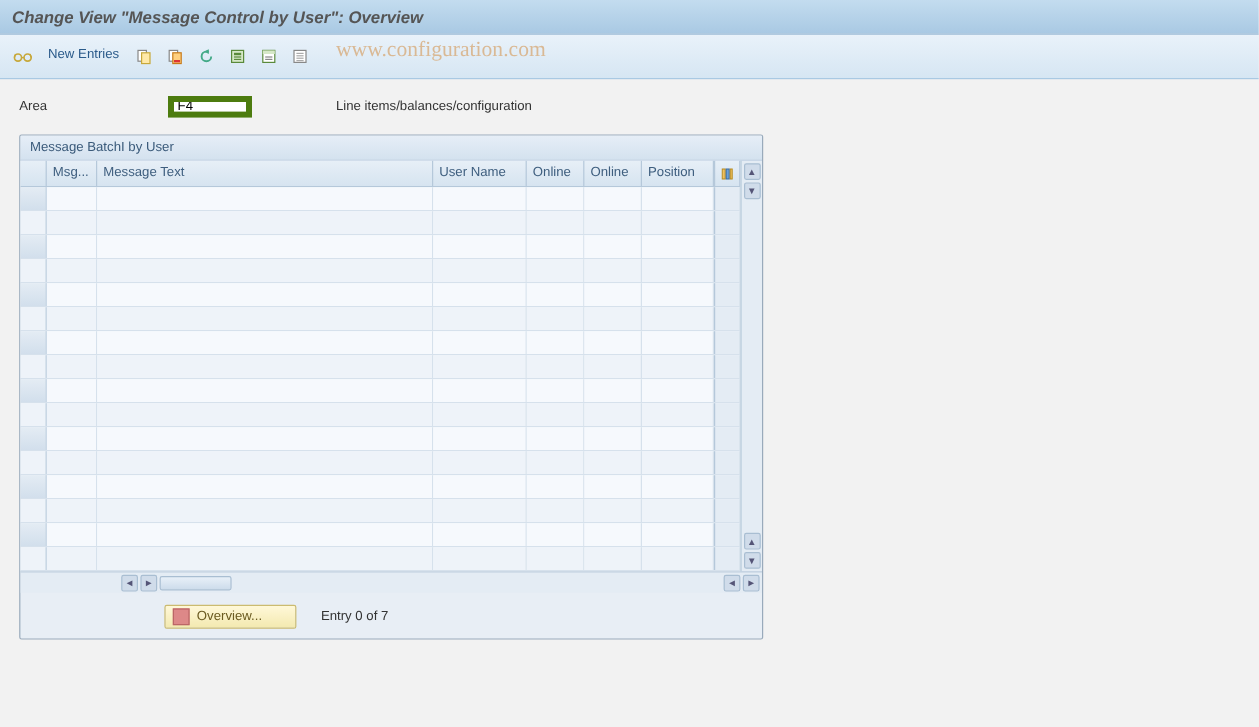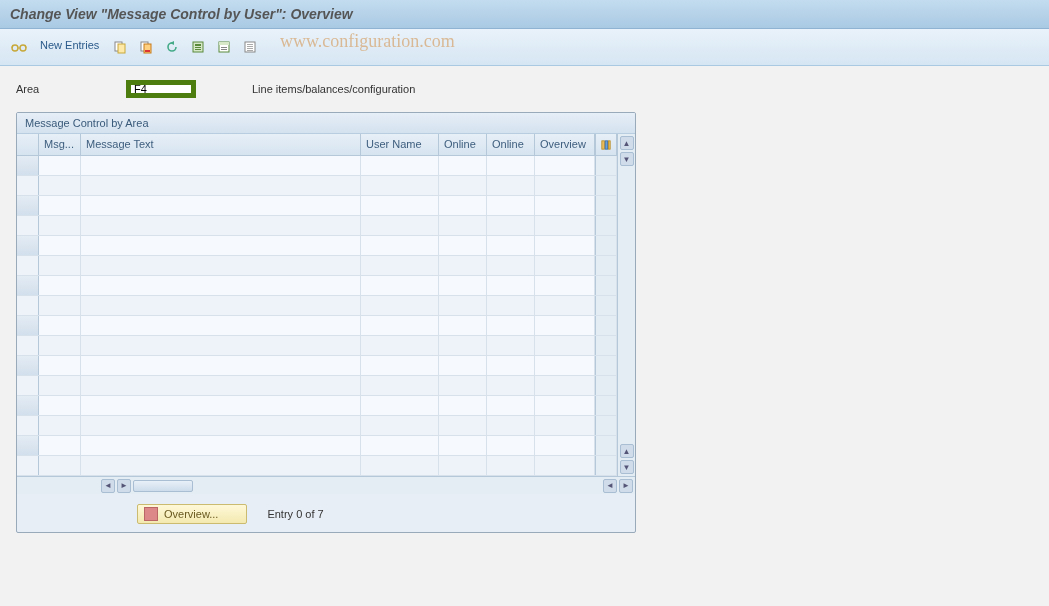--- a/index.html
+++ b/index.html
@@ -55,21 +55,21 @@
     font-family: Georgia, serif;
     opacity: 0.9;
     pointer-events: none;
   }
   .content {
     padding: 14px 16px;
   }
   .field-row {
     display: flex;
     align-items: center;
-    gap: 10px;
+    gap: 24px;
     margin-bottom: 14px;
   }
   .field-label { width: 100px; color:#333; }
   .field-input {
     width: 70px;
     height: 18px;
     border: 5px solid #4d7c0f;
     background: #fff;
     padding: 0 3px;
     font-size: 11px;
@@ -273,32 +273,32 @@
 
 <div class="content">
 
   <div class="field-row">
     <span class="field-label">Area</span>
     <input class="field-input" value="F4" style="">
     <span class="field-desc">Line items/balances/configuration</span>
   </div>
 
   <div class="panel">
-    <div class="panel-title">Message Control by Area</div>
+    <div class="panel-title">Message BatchI by User</div>
 
     <div class="grid-wrap">
       <div class="grid">
         <div class="grid-head">
           <div class="gh sel-col"></div>
           <div class="gh c-msg">Msg...</div>
           <div class="gh c-text">Message Text</div>
           <div class="gh c-user">User Name</div>
           <div class="gh c-online">Online</div>
           <div class="gh c-batch">Online</div>
-          <div class="gh c-std">Overview</div>
+          <div class="gh c-std">Position</div>
           <div class="gh config-col">
             <svg width="12" height="12" viewBox="0 0 12 12">
                 <rect x="1" y="1" width="3" height="10" fill="#f0c060" stroke="#b58a20"></rect>
                 <rect x="5" y="1" width="3" height="10" fill="#6aa0d8" stroke="#3a6aa0"></rect>
                 <rect x="9" y="1" width="2" height="10" fill="#f0c060" stroke="#b58a20"></rect>
               </svg>
           </div>
         </div>
         <div class="grid-body">
 

